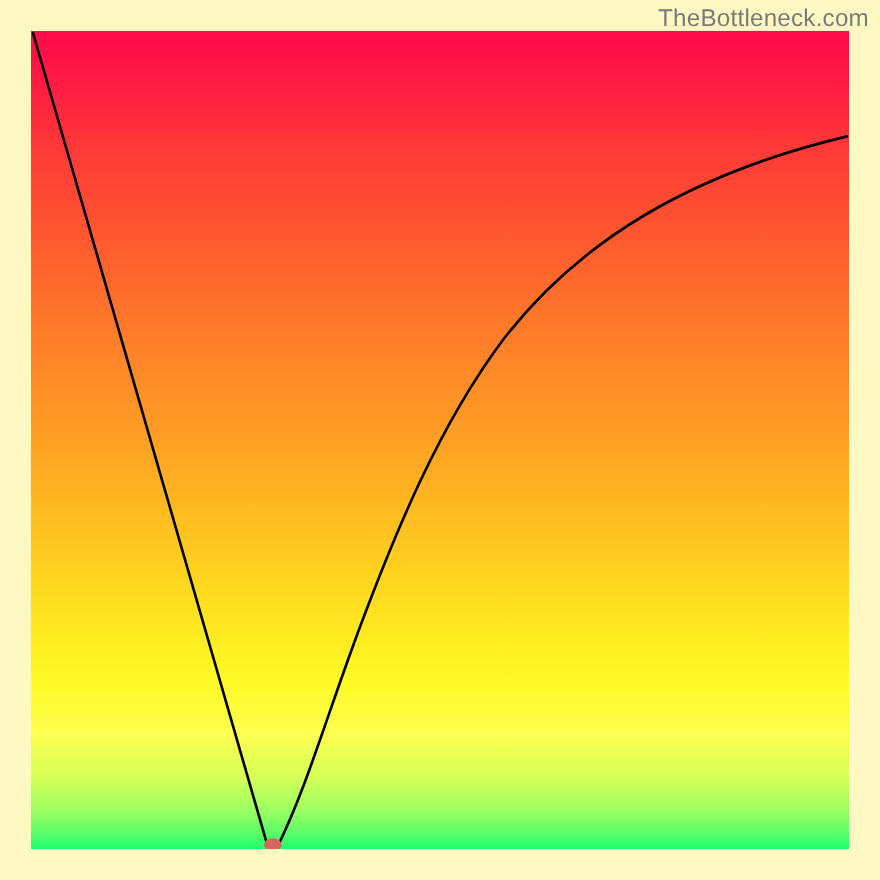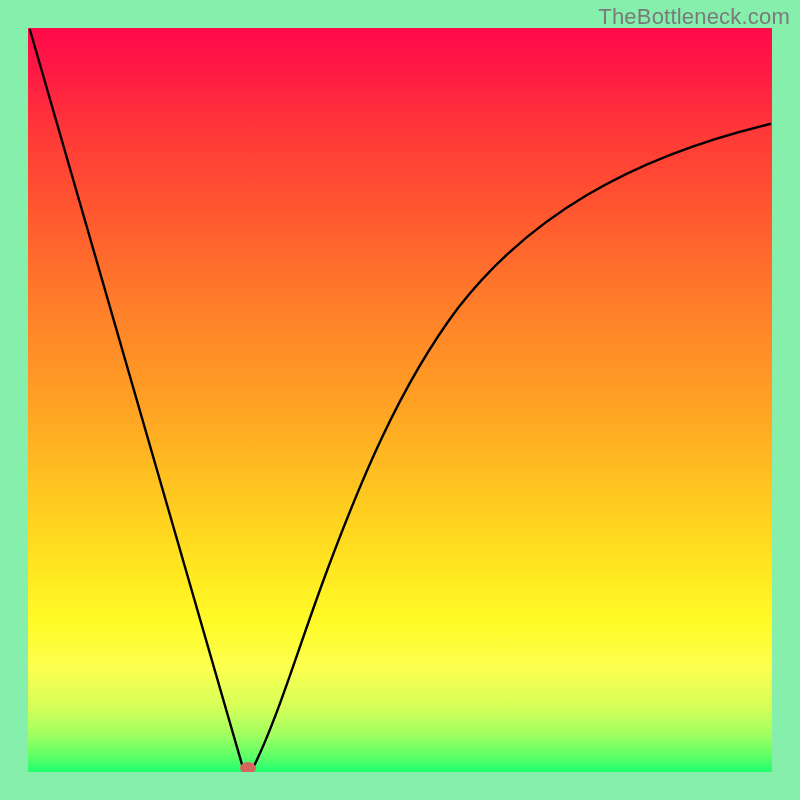--- a/index.html
+++ b/index.html
@@ -10,21 +10,21 @@
     background: #000;
     overflow: hidden;
     font-family: Arial, Helvetica, sans-serif;
   }
   .frame {
     position: absolute;
     top: 0;
     left: 0;
     width: 800px;
     height: 800px;
-    background: #86efac;
+    background: #fef9c3;
   }
   .plot-area {
     position: absolute;
     top: 28px;
     left: 28px;
     width: 744px;
     height: 744px;
     overflow: hidden;
   }
   .gradient {

